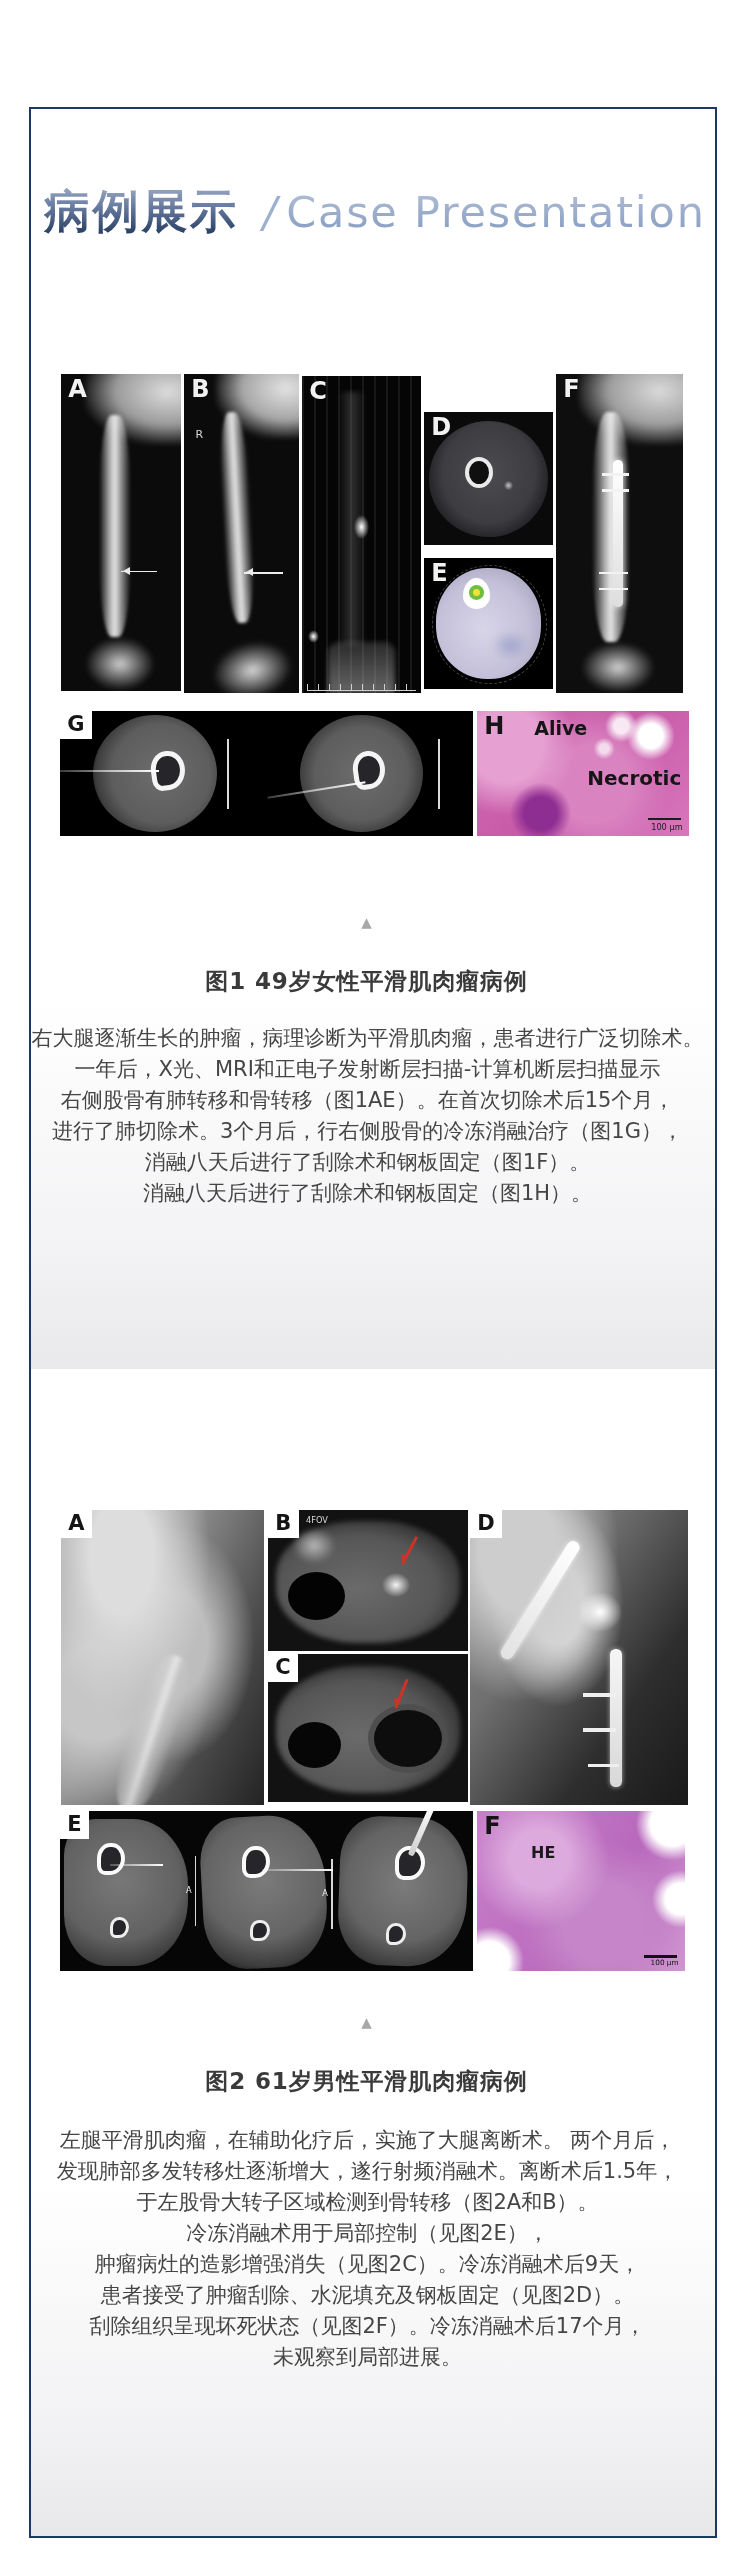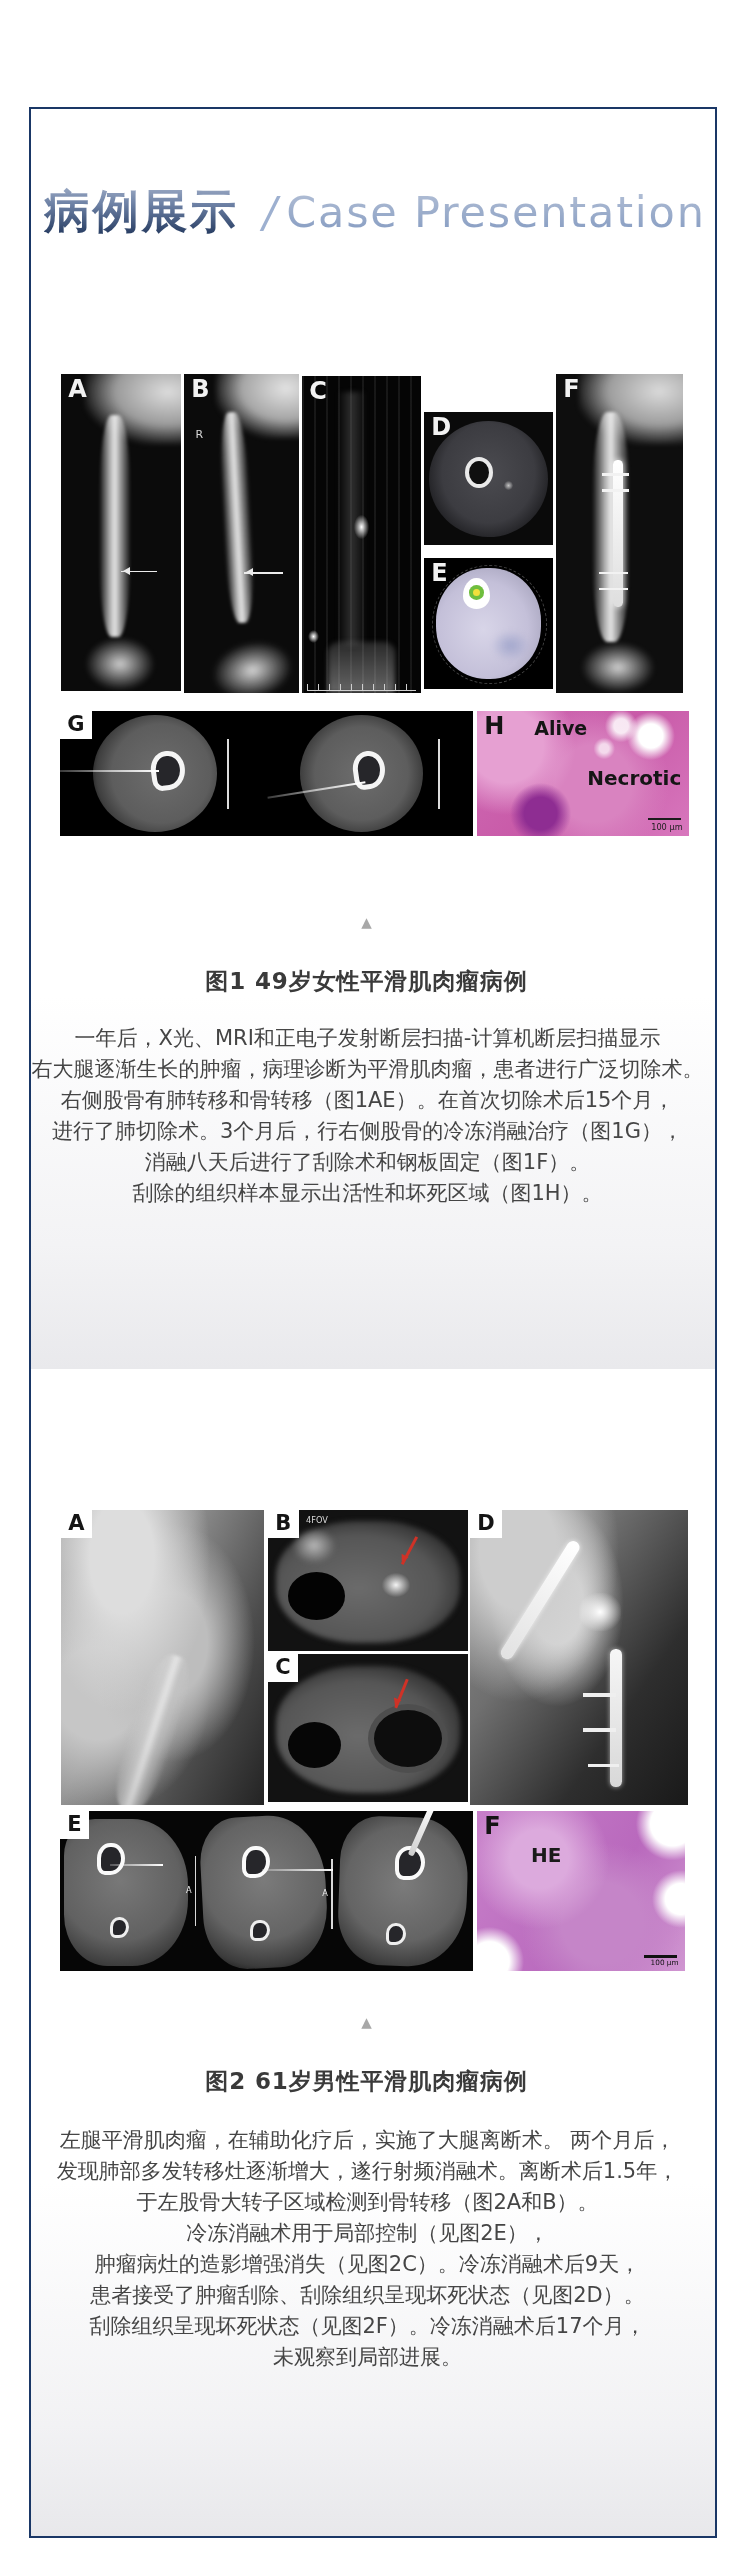--- a/index.html
+++ b/index.html
@@ -144,26 +144,26 @@
     <span class="dlabel">H</span>
     <span style="position:absolute;left:27%;top:5%;font-size:19px;font-weight:bold;color:#151515;z-index:6;">Alive</span>
     <span style="position:absolute;left:52%;top:44%;font-size:20px;font-weight:bold;color:#151515;z-index:6;">Necrotic</span>
     <div class="sbar"></div>
     <span class="stext">100 μm</span>
   </div>
 
   <div class="tri" style="top:910px;">▲</div>
   <div class="caption" style="top:962px;">图1 49岁女性平滑肌肉瘤病例</div>
   <div class="para" style="top:1019px;">
+    <div>右大腿逐渐生长的肿瘤，病理诊断为平滑肌肉瘤，患者进行广泛切除术。</div>
     <div>一年后，X光、MRI和正电子发射断层扫描-计算机断层扫描显示</div>
-    <div>右大腿逐渐生长的肿瘤，病理诊断为平滑肌肉瘤，患者进行广泛切除术。</div>
     <div>右侧股骨有肺转移和骨转移（图1AE）。在首次切除术后15个月，</div>
     <div>进行了肺切除术。3个月后，行右侧股骨的冷冻消融治疗（图1G），</div>
     <div>消融八天后进行了刮除术和钢板固定（图1F）。</div>
-    <div>刮除的组织样本显示出活性和坏死区域（图1H）。</div>
+    <div>消融八天后进行了刮除术和钢板固定（图1H）。</div>
   </div>
 
   <div class="panel" style="left:60px;top:1506px;width:203px;height:295px;background:
       radial-gradient(ellipse at 30% 16%, #dddddd 0 16%, rgba(221,221,221,0) 44%),
       radial-gradient(ellipse at 55% 45%, #bdbdbd 0 22%, rgba(189,189,189,0) 52%),
       radial-gradient(ellipse at 18% 62%, #c6c6c6 0 18%, rgba(198,198,198,0) 48%),
       linear-gradient(115deg,#a3a3a3 0%, #8d8d8d 40%, #4c4c4c 72%, #232323 100%);">
     <div class="bone-v" style="left:34%;top:48%;width:22%;height:55%;transform:rotate(18deg);opacity:.8;"></div>
     <span class="chip">A</span>
   </div>
@@ -222,32 +222,32 @@
   </div>
 
   <div class="panel" style="left:476px;top:1807px;width:208px;height:160px;background:
       radial-gradient(circle at 94% 8%, #ffffff 0 9%, rgba(255,255,255,0) 15%),
       radial-gradient(circle at 98% 55%, #ffffff 0 7%, rgba(255,255,255,0) 13%),
       radial-gradient(circle at 6% 94%, #ffffff 0 8%, rgba(255,255,255,0) 14%),
       radial-gradient(circle at 30% 30%, #dcaadd 0 16%, rgba(220,170,221,0) 38%),
       radial-gradient(circle at 60% 70%, #c585c8 0 24%, rgba(197,133,200,0) 48%),
       linear-gradient(120deg,#c77fc9 0%, #b969bd 60%, #d096d1 100%);">
     <span class="dlabel">F</span>
-    <span style="position:absolute;left:26%;top:20%;font-size:20px;font-weight:bold;color:#1a1a1a;z-index:6;">HE</span>
+    <span style="position:absolute;left:26%;top:20%;font-size:16px;font-weight:bold;color:#1a1a1a;z-index:6;">HE</span>
     <div class="sbar" style="bottom:13px;background:#111;"></div>
     <span class="stext" style="font-size:7.3px;color:#111;">100 μm</span>
   </div>
 
   <div class="tri" style="top:2010px;">▲</div>
   <div class="caption" style="top:2062px;">图2 61岁男性平滑肌肉瘤病例</div>
   <div class="para" style="top:2121px;">
     <div>左腿平滑肌肉瘤，在辅助化疗后，实施了大腿离断术。 两个月后，</div>
     <div>发现肺部多发转移灶逐渐增大，遂行射频消融术。离断术后1.5年，</div>
     <div>于左股骨大转子区域检测到骨转移（图2A和B）。</div>
     <div>冷冻消融术用于局部控制（见图2E），</div>
     <div>肿瘤病灶的造影增强消失（见图2C）。冷冻消融术后9天，</div>
-    <div>患者接受了肿瘤刮除、刮除组织呈现坏死状态（见图2D）。</div>
+    <div>患者接受了肿瘤刮除、水泥填充及钢板固定（见图2D）。</div>
     <div>刮除组织呈现坏死状态（见图2F）。冷冻消融术后17个月，</div>
     <div>未观察到局部进展。</div>
   </div>
 
 </div>
 
 
 </body></html>

